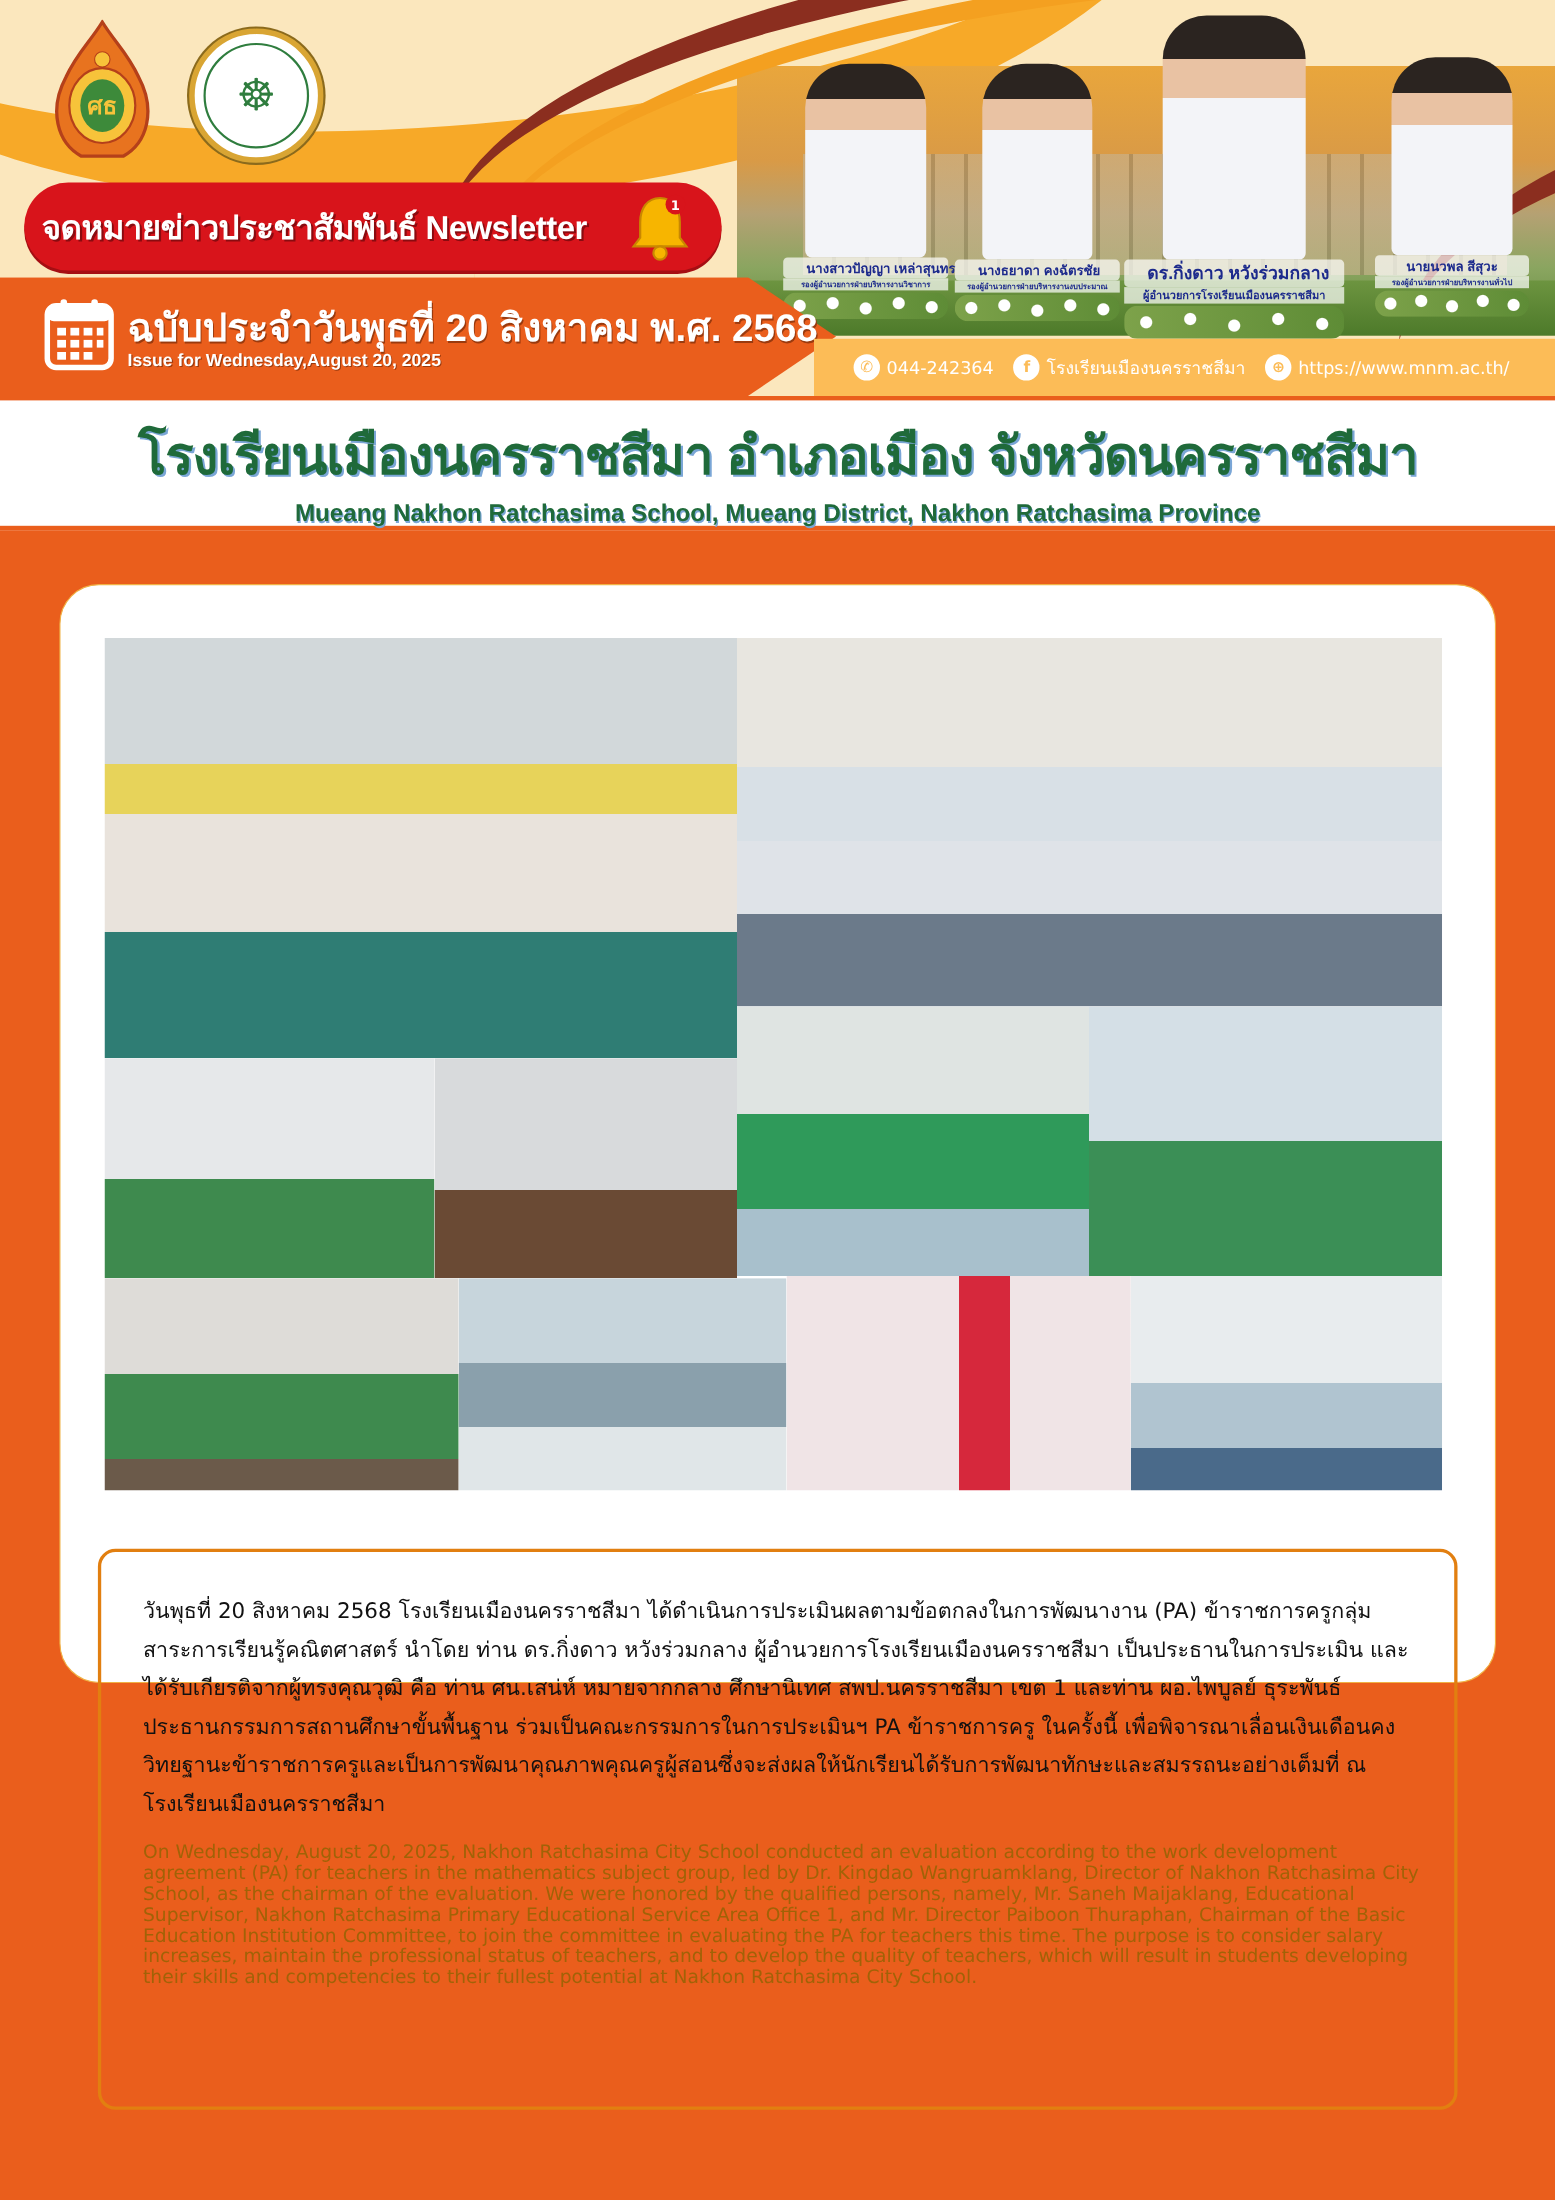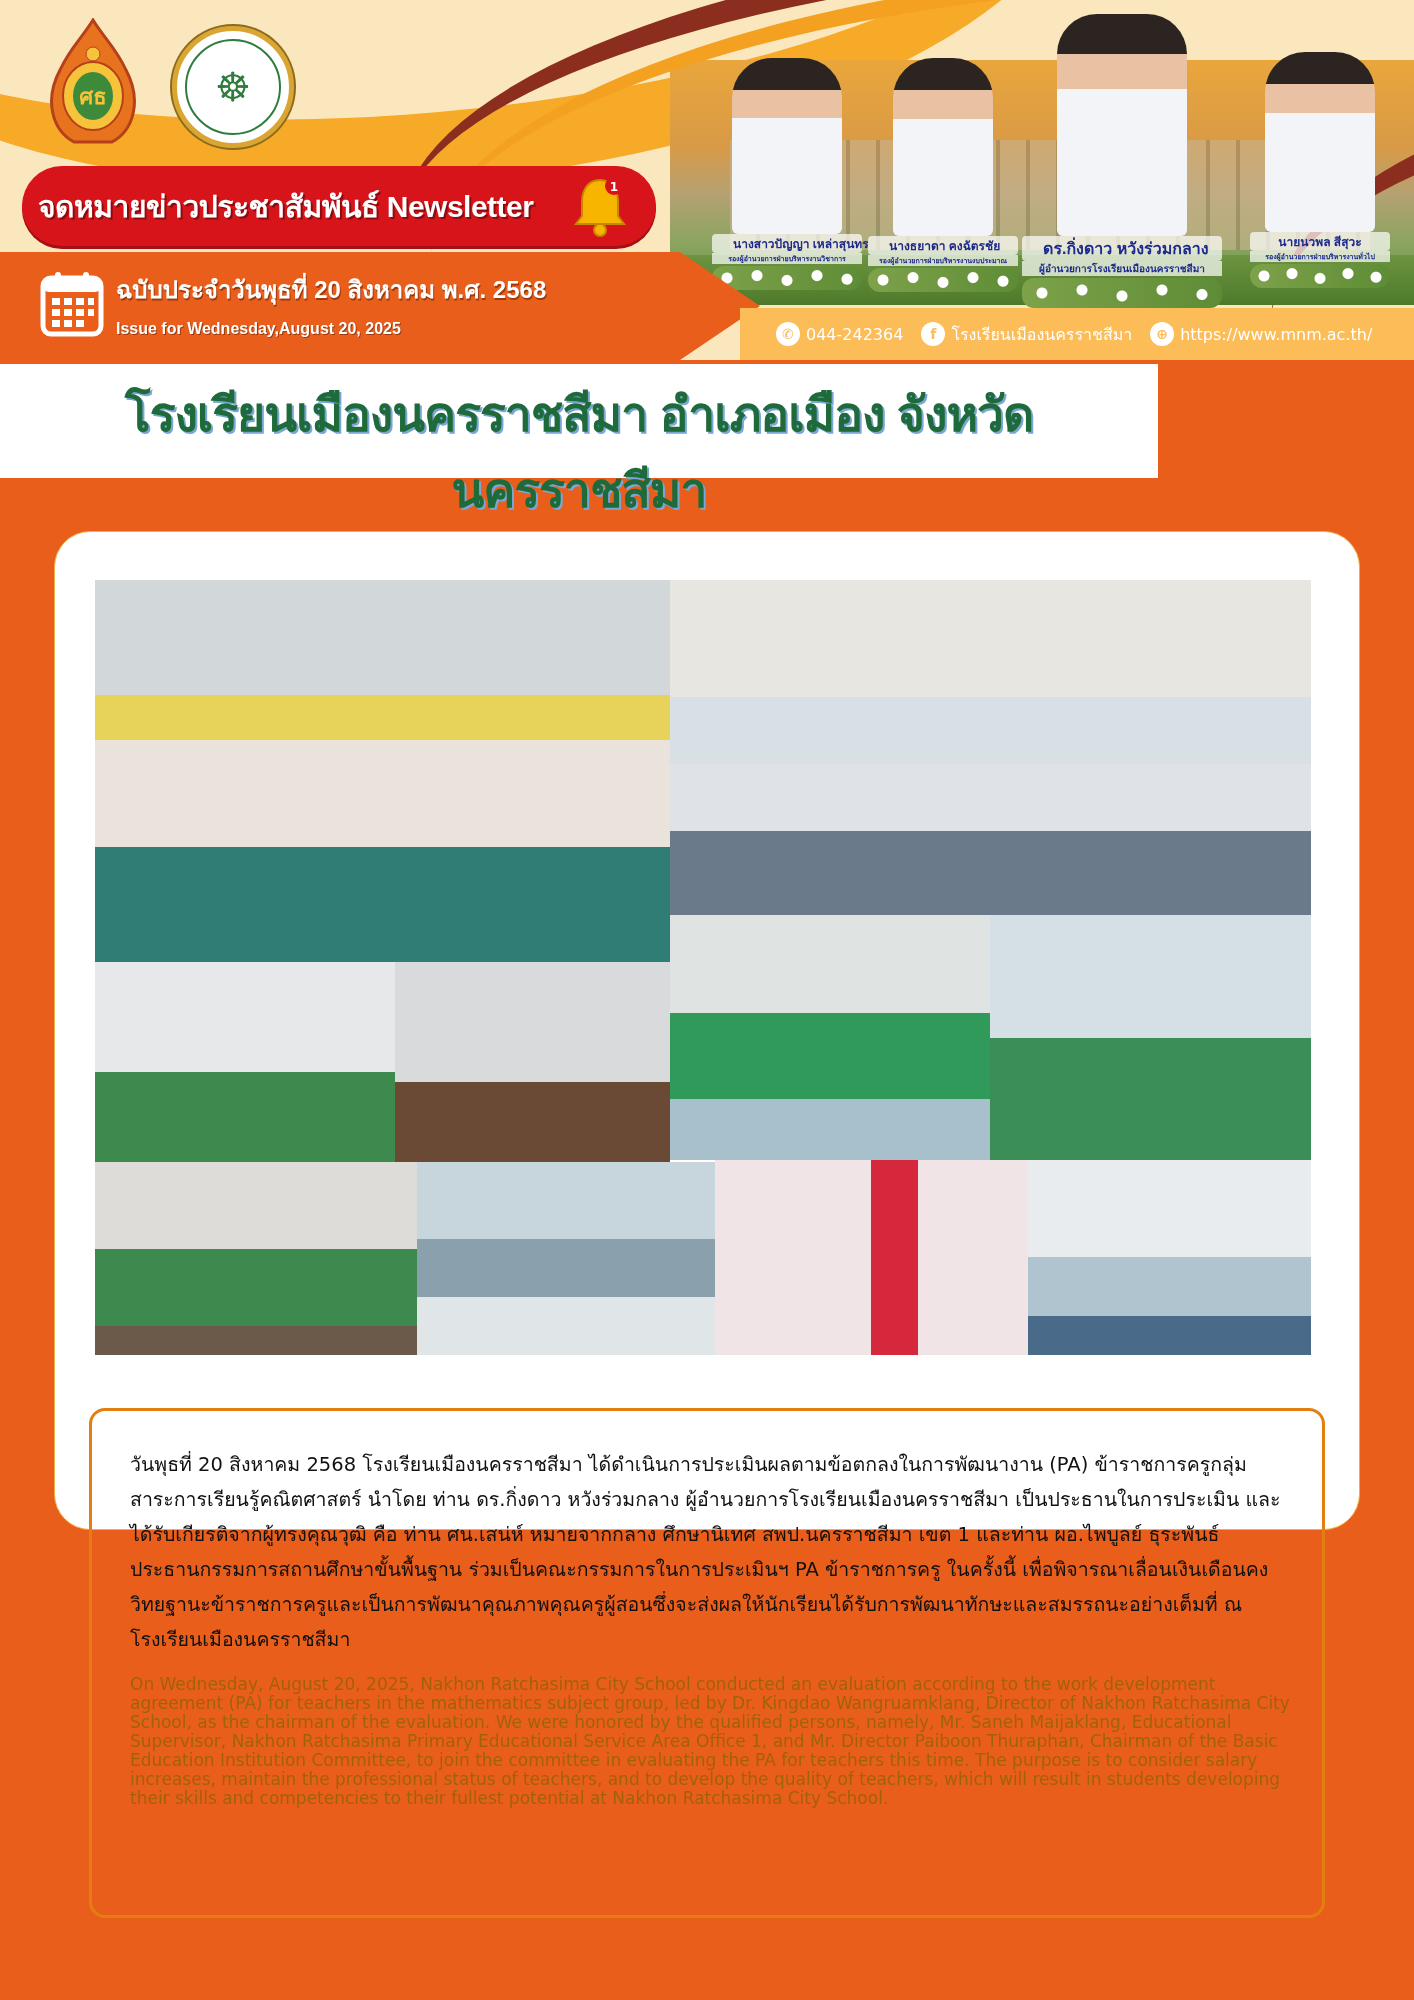--- a/index.html
+++ b/index.html
@@ -37,21 +37,21 @@
             background: #d8141b; border-radius: 40px; box-shadow: 0 3px 0 #a50e13;
             display: flex; align-items: center; padding-left: 16px; }
   .nl-title { color: #fff; font-family: "Liberation Sans", sans-serif; font-weight: 700; font-size: 30px;
             text-shadow: 2px 2px 0 #8a0b10; letter-spacing: -0.5px; text-align: center; }
   .bell { position: absolute; right: 26px; top: 8px; width: 60px; height: 64px; }
 
   .date-strip { position: absolute; left: 0; top: 252px; width: 760px; height: 108px;
             background: #ea5e1c; clip-path: polygon(0 0, 680px 0, 760px 54px, 680px 108px, 0 108px); }
   .cal-icon { position: absolute; left: 40px; top: 270px; width: 64px; height: 68px; }
   .date-th { position: absolute; left: 116px; top: 270px; color: #fff; font-family: "Liberation Sans", sans-serif;
-            font-weight: 700; font-size: 24px; text-shadow: 1px 2px 0 #9a3a0e; }
+            font-weight: 700; font-size: 35px; text-shadow: 1px 2px 0 #9a3a0e; }
   .date-en { position: absolute; left: 116px; top: 320px; color: #fff; font-family: "Liberation Sans", sans-serif;
             font-weight: 700; font-size: 16px; text-shadow: 1px 1px 0 #9a3a0e; }
 
   .contact-bar { position: absolute; left: 740px; top: 308px; width: 674px; height: 52px;
             background: #fcbc57; display: flex; align-items: center; padding-left: 36px; gap: 8px; }
   .contact-item { display: flex; align-items: center; gap: 6px; color: #fff; font-size: 16px;
             font-family: "DejaVu Sans", sans-serif; margin-right: 10px; }
   .c-icon { width: 24px; height: 24px; border-radius: 50%; background: #fff; color: #fcbc57;
             display: inline-flex; align-items: center; justify-content: center; font-size: 14px; font-weight: 700; }
 
@@ -64,21 +64,21 @@
             white-space: nowrap; background: rgba(255,255,255,.7); }
   .staff .flowers { height: 24px; margin-top: 2px;
             background: radial-gradient(circle at 10% 50%, #fff 5px, transparent 6px),
                         radial-gradient(circle at 30% 40%, #fff 5px, transparent 6px),
                         radial-gradient(circle at 50% 60%, #fff 5px, transparent 6px),
                         radial-gradient(circle at 70% 40%, #fff 5px, transparent 6px),
                         radial-gradient(circle at 90% 55%, #fff 5px, transparent 6px),
                         linear-gradient(90deg, #7da24a, #5e8c36); border-radius: 12px; }
 
   
-  .title-band { position: absolute; left: 0; top: 360px; width: 1158px; height: 122px; background: #fff;
+  .title-band { position: absolute; left: 0; top: 360px; width: 1414px; height: 122px; background: #fff;
             border-top: 4px solid #ea5e1c; border-bottom: 4px solid #ea5e1c; text-align: center; }
   .school-th { margin-top: 12px; font-family: "Liberation Sans", sans-serif; font-weight: 700; font-size: 48px;
             color: #1f6a3a; text-shadow: 2px 2px 0 #7aa6d6; letter-spacing: -1px; }
   .school-en { margin-top: 2px; font-family: "Liberation Sans", sans-serif; font-weight: 700; font-size: 22px;
             color: #1f6a3a; text-shadow: 1px 1px 0 #7aa6d6; }
 
   
   .card { position: absolute; left: 54px; top: 531px; width: 1306px; height: 999px; background: #fff;
             border-radius: 36px; border: 1px solid #f0b144; }
 

